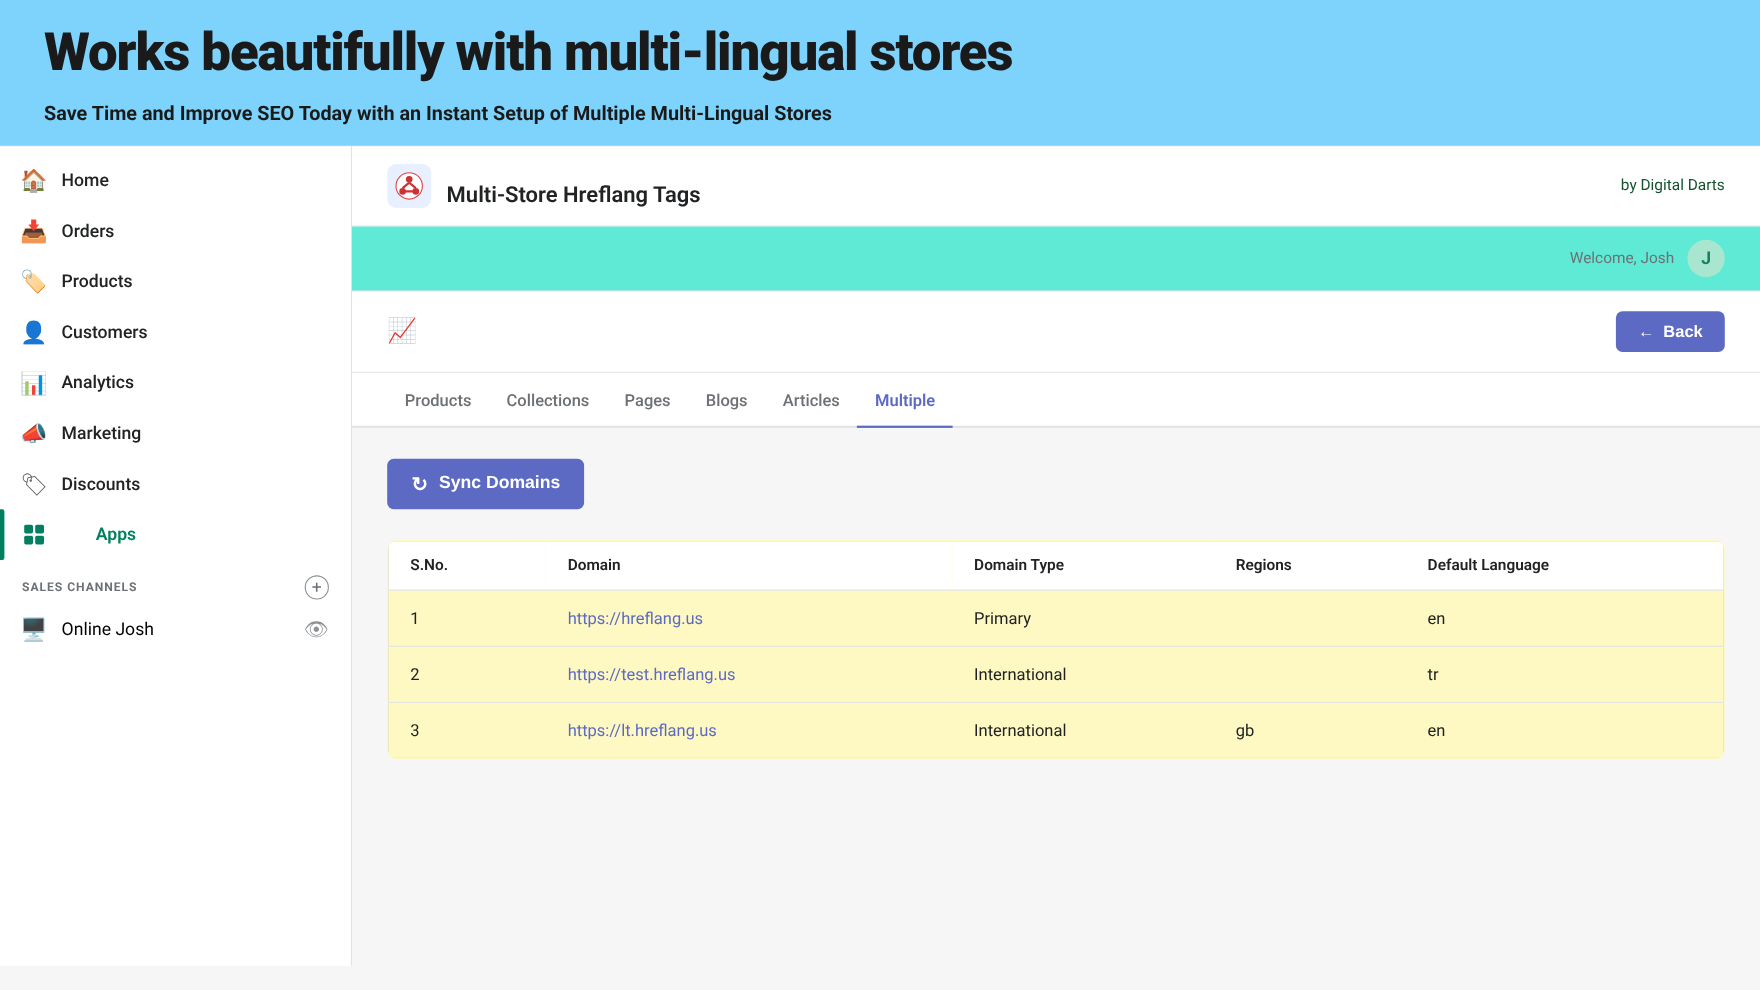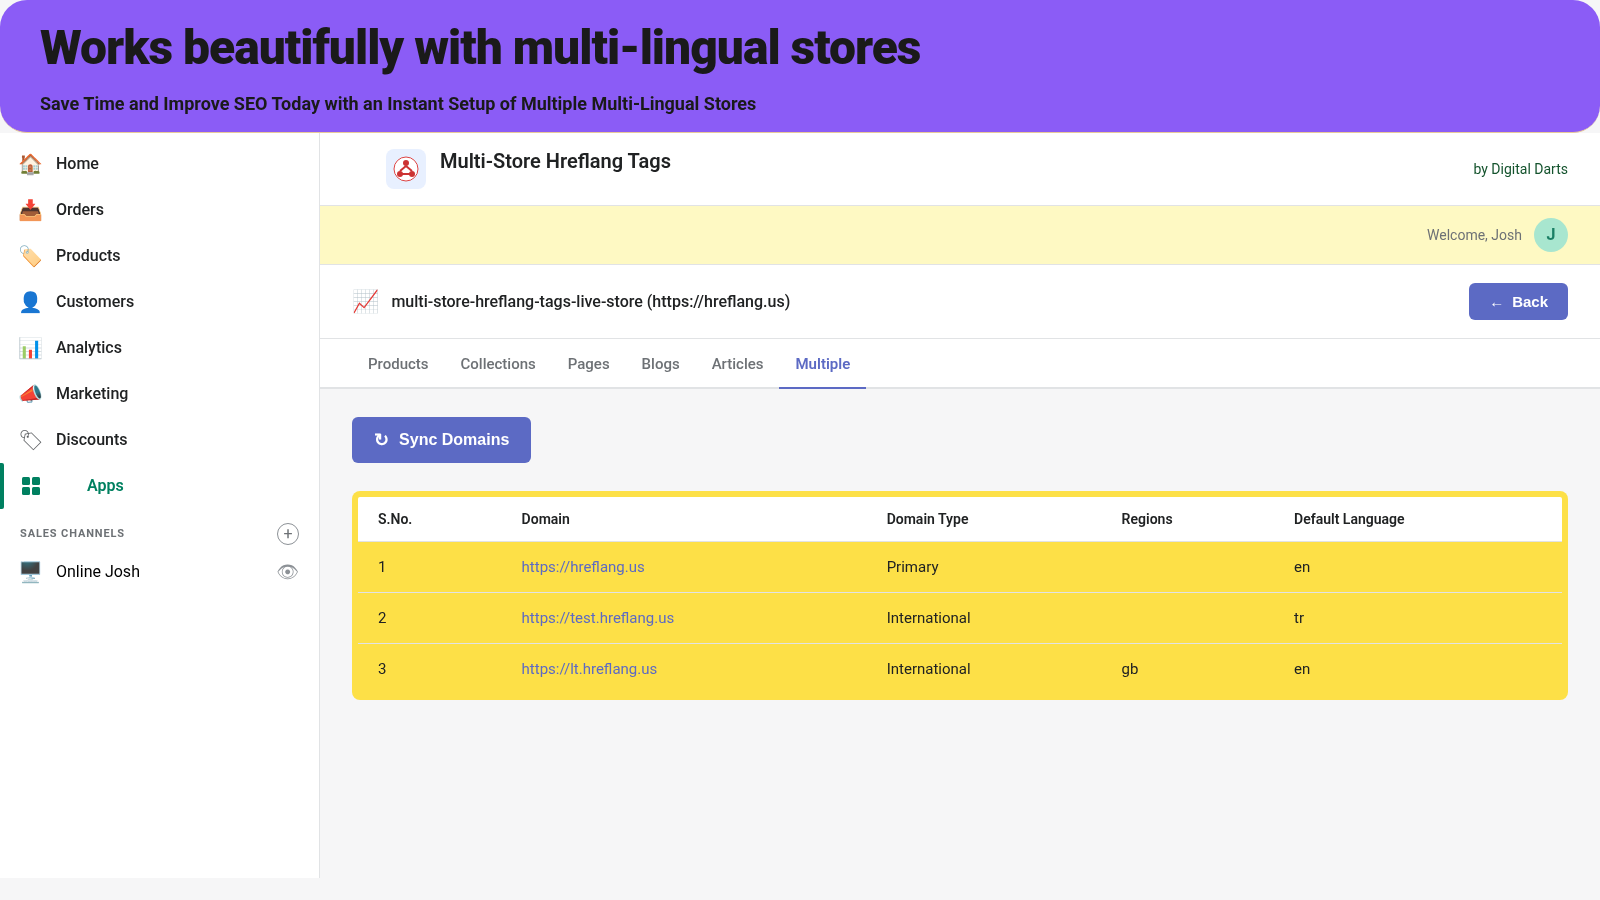--- a/index.html
+++ b/index.html
@@ -1,23 +1,22 @@
 <!DOCTYPE html>
 <html><head>
   <meta charset="utf-8">
   <style>
     * { box-sizing: border-box; margin: 0; padding: 0; }
     body { font-family: -apple-system, BlinkMacSystemFont, 'Segoe UI', Roboto, sans-serif; background: #f6f6f7; width: 1600px; min-height: 900px; overflow-x: hidden; }
 
     
     .banner {
-      background: #8b5cf6;
+      background: #7dd3fc;
       padding: 22px 52px 18px 40px;
       border-bottom: 1px solid #e8c99a;
-      border-radius: 27px;
     }
     .banner-title {
       font-size: 48px;
       font-weight: 900;
       color: #1a1a1a;
       line-height: 1.1;
       letter-spacing: -1px;
     }
     .banner-subtitle {
       font-size: 18px;
@@ -119,23 +118,22 @@
     .app-header {
       background: #fff;
       border-bottom: 1px solid #e1e3e5;
       padding: 16px 32px;
       display: flex;
       align-items: center;
       justify-content: space-between;
     }
     .app-header-left {
       display: flex;
-      align-items: flex-start;
+      align-items: flex-end;
       gap: 14px;
-      margin-left: 34px;
     }
     .app-logo {
       width: 40px;
       height: 40px;
       background: #e8f0ff;
       border-radius: 8px;
       display: flex;
       align-items: center;
       justify-content: center;
       font-size: 22px;
@@ -145,21 +143,21 @@
       font-weight: 600;
       color: #202223;
     }
     .app-by {
       font-size: 14px;
       color: #14532d;
     }
 
     
     .welcome-bar {
-      background: #fef9c3;
+      background: #5eead4;
       border-bottom: 1px solid #e1e3e5;
       padding: 12px 32px;
       display: flex;
       align-items: center;
       justify-content: flex-end;
       gap: 12px;
     }
     .welcome-text {
       font-size: 14px;
       color: #6d7175;
@@ -252,24 +250,24 @@
       align-items: center;
       gap: 10px;
       margin-bottom: 28px;
     }
     .sync-icon { font-size: 18px; }
 
     
     .domains-table {
       width: 100%;
       border-collapse: collapse;
-      background: #fde047;
+      background: #fef9c3;
       border-radius: 8px;
       overflow: hidden;
-      border: 6px solid #a3a3a3;
+      border: 1px solid #a3a3a3;
     }
     .domains-table th {
       text-align: left;
       padding: 14px 20px;
       font-size: 14px;
       font-weight: 600;
       color: #202223;
       background: #fff;
       border-bottom: 1px solid #e1e3e5;
     }
@@ -386,21 +384,20 @@
     </div>
 
     <div class="welcome-bar">
       <span class="welcome-text">Welcome, Josh</span>
       <div class="avatar">J</div>
     </div>
 
     <div class="store-bar">
       <div class="store-bar-left">
         <span class="store-icon">📈</span>
-        <span class="store-name">multi-store-hreflang-tags-live-store (https://hreflang.us)</span>
       </div>
       <button class="back-btn">
         <span>←</span>
         <span>Back</span>
       </button>
     </div>
 
     <div class="tabs-bar">
       <div class="tab-item">Products</div>
       <div class="tab-item">Collections</div>

